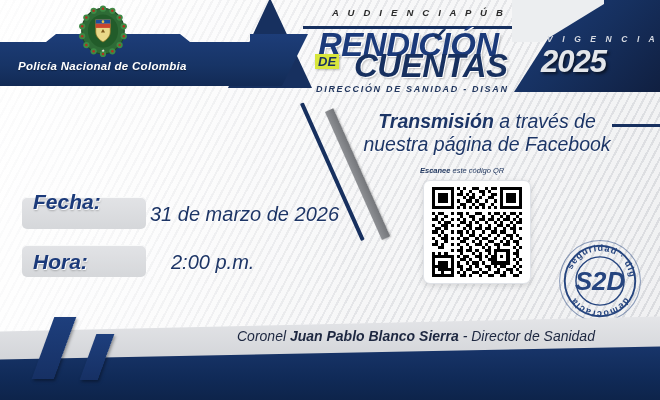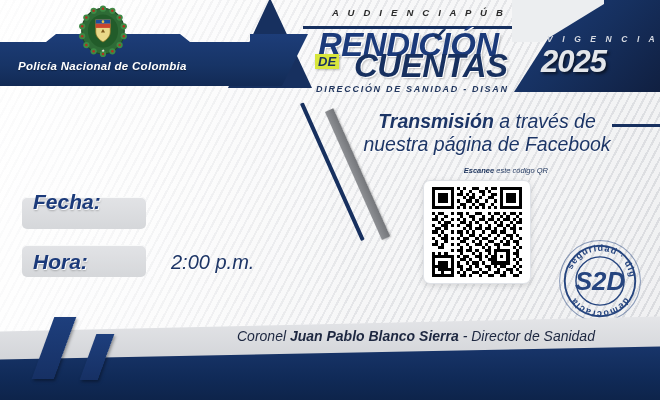--- a/index.html
+++ b/index.html
@@ -145,21 +145,21 @@
     color:#1c3566; font-style:italic; font-size:19.5px;
     text-shadow:0 1px 1px rgba(255,255,255,.9);
   }
   .trans b{ font-weight:bold; }
   .trans-rule{
     position:absolute; left:612px; top:124px; width:48px; height:3px;
     background:#17305f;
   }
   .escanee{
     position:absolute; left:420px; top:166px; width:128px;
-    text-align:right; font-size:7.5px; font-style:italic; color:#20365e;
+    text-align:left; font-size:7.5px; font-style:italic; color:#20365e;
   }
   .escanee b{font-weight:bold;}
   .qr-card{
     position:absolute; left:423px; top:180px; width:108px; height:104px;
     background:#fff; border-radius:7px;
     border:1px solid #dfe2e7;
     box-shadow:0 2px 6px rgba(0,0,0,.13);
     padding:6px;
   }
   .qr-card svg{display:block;width:100%;height:100%;}
@@ -381,20 +381,21 @@
       </text>
       <text font-family="'Liberation Sans',sans-serif" font-size="10.5" font-weight="bold" fill="#26457f" letter-spacing="1.2">
         <textPath href="#ringBot" startOffset="18%">democracia</textPath>
       </text>
       <text x="50" y="61" text-anchor="middle" font-family="'Liberation Sans',sans-serif" font-size="30" font-weight="bold" font-style="italic" fill="#26457f">S2D</text>
     </svg>
   </div>
 
   <div class="chip chip-fecha"></div>
   <div class="lbl lbl-fecha">Fecha:</div>
+  <div class="val val-fecha">31 de marzo de 2026</div>
 
   <div class="chip chip-hora"></div>
   <div class="lbl lbl-hora">Hora:</div>
   <div class="val val-hora">2:00 p.m.</div>
 
   <div class="foot-gray"></div>
   <div class="foot-navy"></div>
   <div class="para para-1"></div>
   <div class="para para-2"></div>
 

